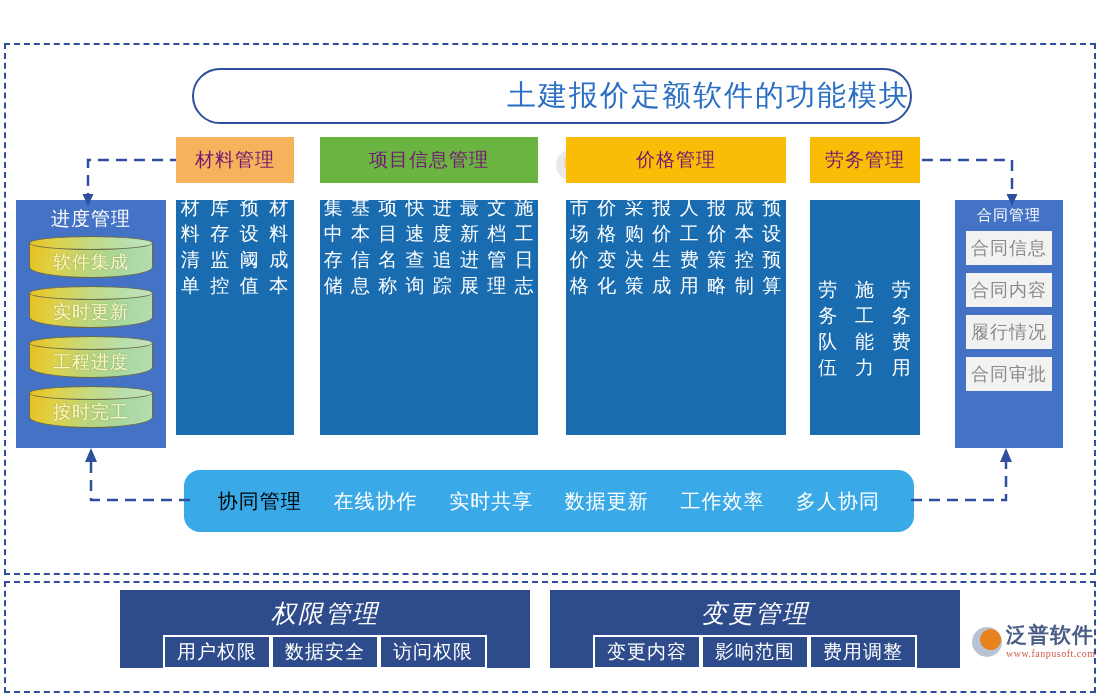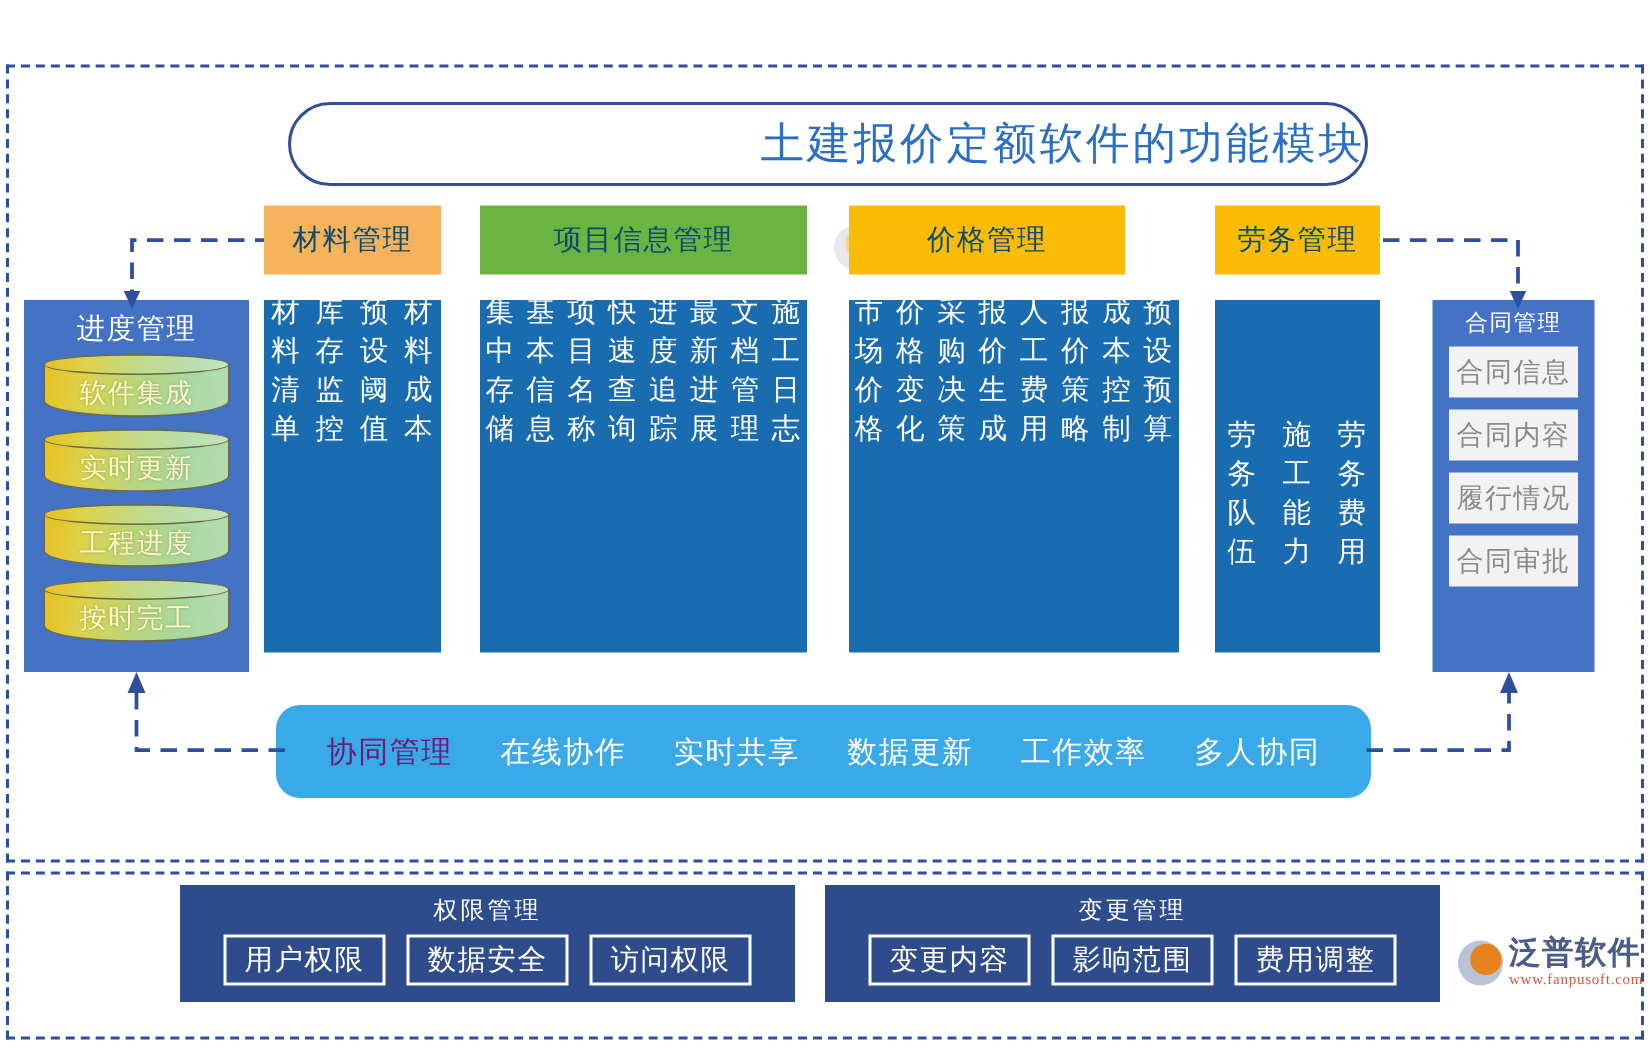--- a/index.html
+++ b/index.html
@@ -31,26 +31,26 @@
     box-sizing:border-box;
   }
   #title-box .txt{
     font-size:29px;color:#2a6fc4;letter-spacing:2px;font-weight:400;
   }
 
   
   .chip{
     position:absolute;height:46px;
     display:flex;align-items:center;justify-content:center;
-    color:#0c4a6e;font-size:19px;letter-spacing:1px;
+    color:#701a75;font-size:19px;letter-spacing:1px;
     box-sizing:border-box;z-index:4;
   }
   #chip-0{left:176px;top:137px;width:118px;background:#f6b35c;}
   #chip-1{left:320px;top:137px;width:218px;background:#6cb441;}
-  #chip-2{left:566px;top:137px;width:184px;background:#fbbc05;}
+  #chip-2{left:566px;top:137px;width:220px;background:#fbbc05;}
   #chip-3{left:810px;top:137px;width:110px;background:#fbbc05;}
 
   
   .col{
     position:absolute;top:200px;
     background:#1a6cb0;
     box-sizing:border-box;
     display:flex;flex-direction:row;
     padding:22px 0 0 0;
   }
@@ -115,34 +115,34 @@
     color:#8a8a8a;font-size:18px;letter-spacing:1px;
   }
 
   
   #collab{
     position:absolute;left:184px;top:470px;width:730px;height:62px;
     background:#3aa9e8;border-radius:16px;
     display:flex;align-items:center;justify-content:space-around;
     padding:0 18px;box-sizing:border-box;
   }
-  #collab .c-lead{color:#701a75;font-size:20px;letter-spacing:1px;}
+  #collab .c-lead{color:#000000;font-size:20px;letter-spacing:1px;}
   #collab .c-item{color:#ffffff;font-size:20px;letter-spacing:1px;}
 
   
   .bpanel{
     position:absolute;top:590px;height:78px;
     background:#2e4b8b;box-sizing:border-box;
     display:flex;flex-direction:column;align-items:center;
     padding-top:7px;
   }
   #bpanel-0{left:120px;width:410px;}
   #bpanel-1{left:550px;width:410px;}
-  .bpanel .bt{color:#ffffff;font-size:16px;letter-spacing:2px;margin-bottom:5px;}
-  .bpanel .brow{display:flex;gap:14px;}
+  .bpanel .bt{color:#ffffff;font-size:25px;letter-spacing:2px;margin-bottom:5px;font-style:italic;}
+  .bpanel .brow{display:flex;}
   .bpanel .bbox{
     border:2px solid #ffffff;padding:2px 12px;
     color:#ffffff;font-size:19px;letter-spacing:1px;
     display:flex;align-items:center;justify-content:center;
     min-width:98px;height:34px;box-sizing:border-box;
   }
 
   
   .conn{position:absolute;z-index:2;}
   .conn svg{display:block;overflow:visible;}

